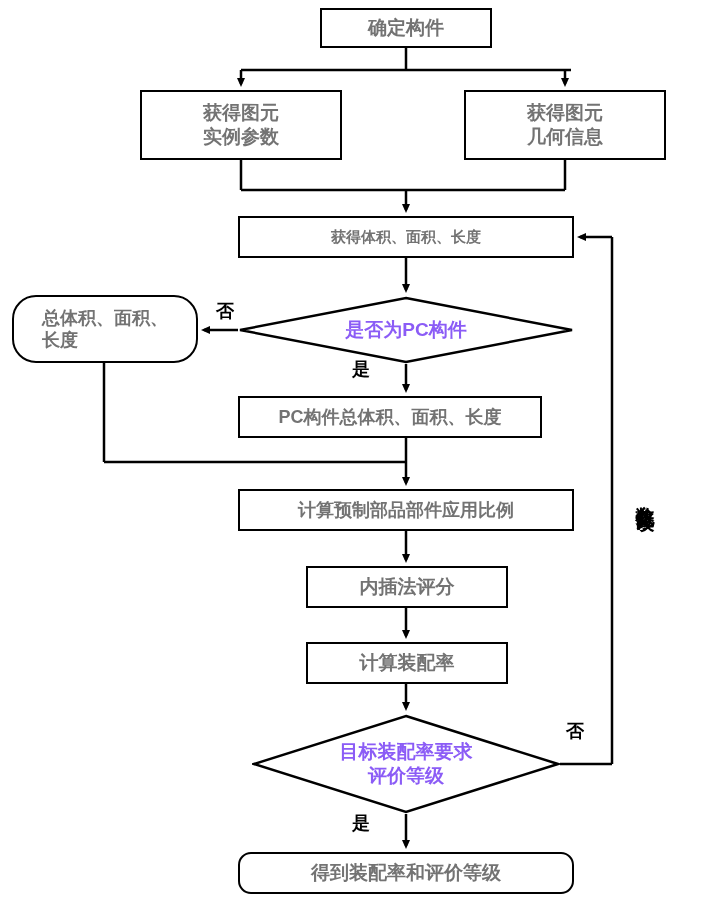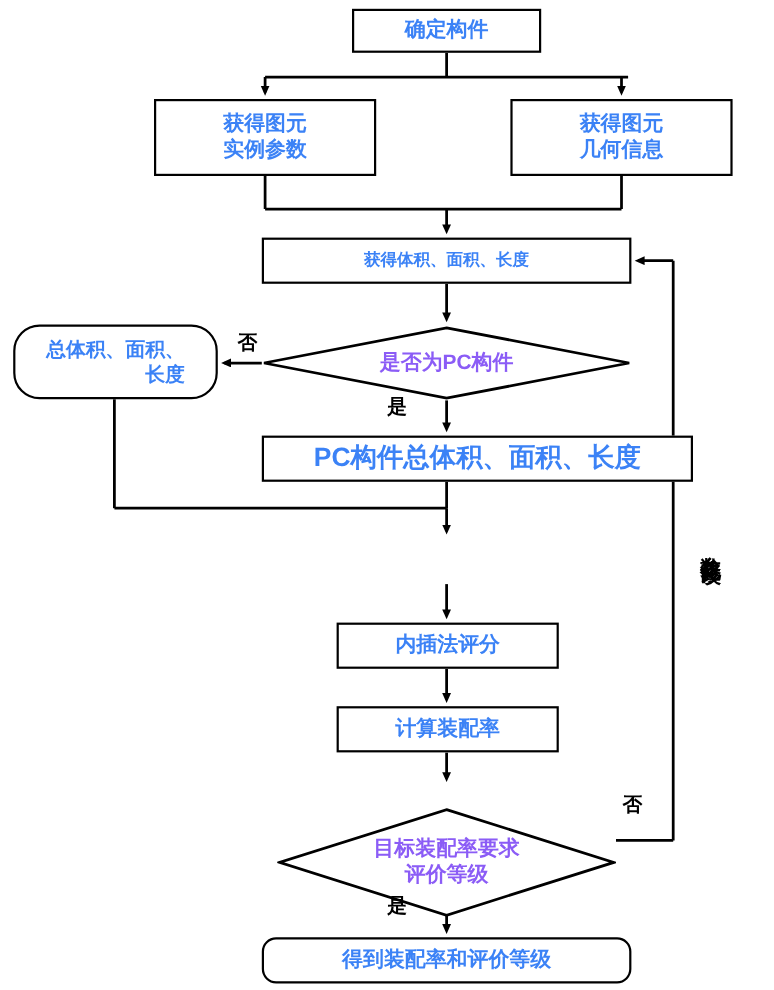--- a/index.html
+++ b/index.html
@@ -18,22 +18,22 @@
     overflow: hidden;
   }
   .node {
     position: absolute;
     box-sizing: border-box;
     border: 2px solid #000000;
     background: #ffffff;
     display: flex;
     align-items: center;
     justify-content: center;
-    text-align: right;
-    color: #3b82f6;
+    text-align: left;
+    color: #737373;
     font-weight: bold;
     line-height: 1.25;
     white-space: pre-line;
   }
   .diamond-wrap {
     position: absolute;
   }
   .diamond-wrap svg {
     display: block;
   }
@@ -134,37 +134,38 @@
 实例参数</div>
 
   <div class="node" style="left:464px; top:90px; width:202px; height:70px; font-size:19px;">获得图元
 几何信息</div>
 
   <div class="node" style="left:238px; top:216px; width:336px; height:42px; font-size:15px;">获得体积、面积、长度</div>
 
   <div class="node" style="left:12px; top:295px; width:186px; height:68px; font-size:18px;border-radius:24px;">总体积、面积、
 长度</div>
 
-  <div class="node" style="left:238px; top:396px; width:392px; height:42px; font-size:24px;">PC构件总体积、面积、长度</div>
+  <div class="node" style="left:238px; top:396px; width:304px; height:42px; font-size:18px;">PC构件总体积、面积、长度</div>
 
+  <div class="node" style="left:238px; top:489px; width:336px; height:42px; font-size:18px;">计算预制部品部件应用比例</div>
 
   <div class="node" style="left:306px; top:642px; width:202px; height:42px; font-size:19px;">计算装配率</div>
 
   <div class="node" style="left:306px; top:566px; width:202px; height:42px; font-size:19px;">内插法评分</div>
 
   <div class="node" style="left:238px; top:852px; width:336px; height:42px; font-size:19px;border-radius:13px;">得到装配率和评价等级</div>
 
   <div class="diamond-wrap" style="left:238px; top:296px; width:336px; height:68px;">
     <svg width="336" height="68" viewBox="0 0 336 68">
       <polygon points="168,2 334,34 168,66 2,34" fill="#ffffff" stroke="#000000" stroke-width="2.5"></polygon>
     </svg>
     <div class="diamond-label" style="font-size:19px;">是否为PC构件</div>
   </div>
 
-  <div class="diamond-wrap" style="left:252px; top:734px; width:308px; height:100px;">
+  <div class="diamond-wrap" style="left:252px; top:714px; width:308px; height:100px;">
     <svg width="308" height="100" viewBox="0 0 308 100">
       <polygon points="154,2 306,50 154,98 2,50" fill="#ffffff" stroke="#000000" stroke-width="2.5"></polygon>
     </svg>
     <div class="diamond-label" style="font-size:19px;">目标装配率要求
 评价等级</div>
   </div>
 
   <div class="edge-label" style="left:216px; top:302px; font-size:18px;">否</div>
   <div class="edge-label" style="left:352px; top:360px; font-size:18px;">是</div>
   <div class="edge-label" style="left:566px; top:722px; font-size:18px;">否</div>

